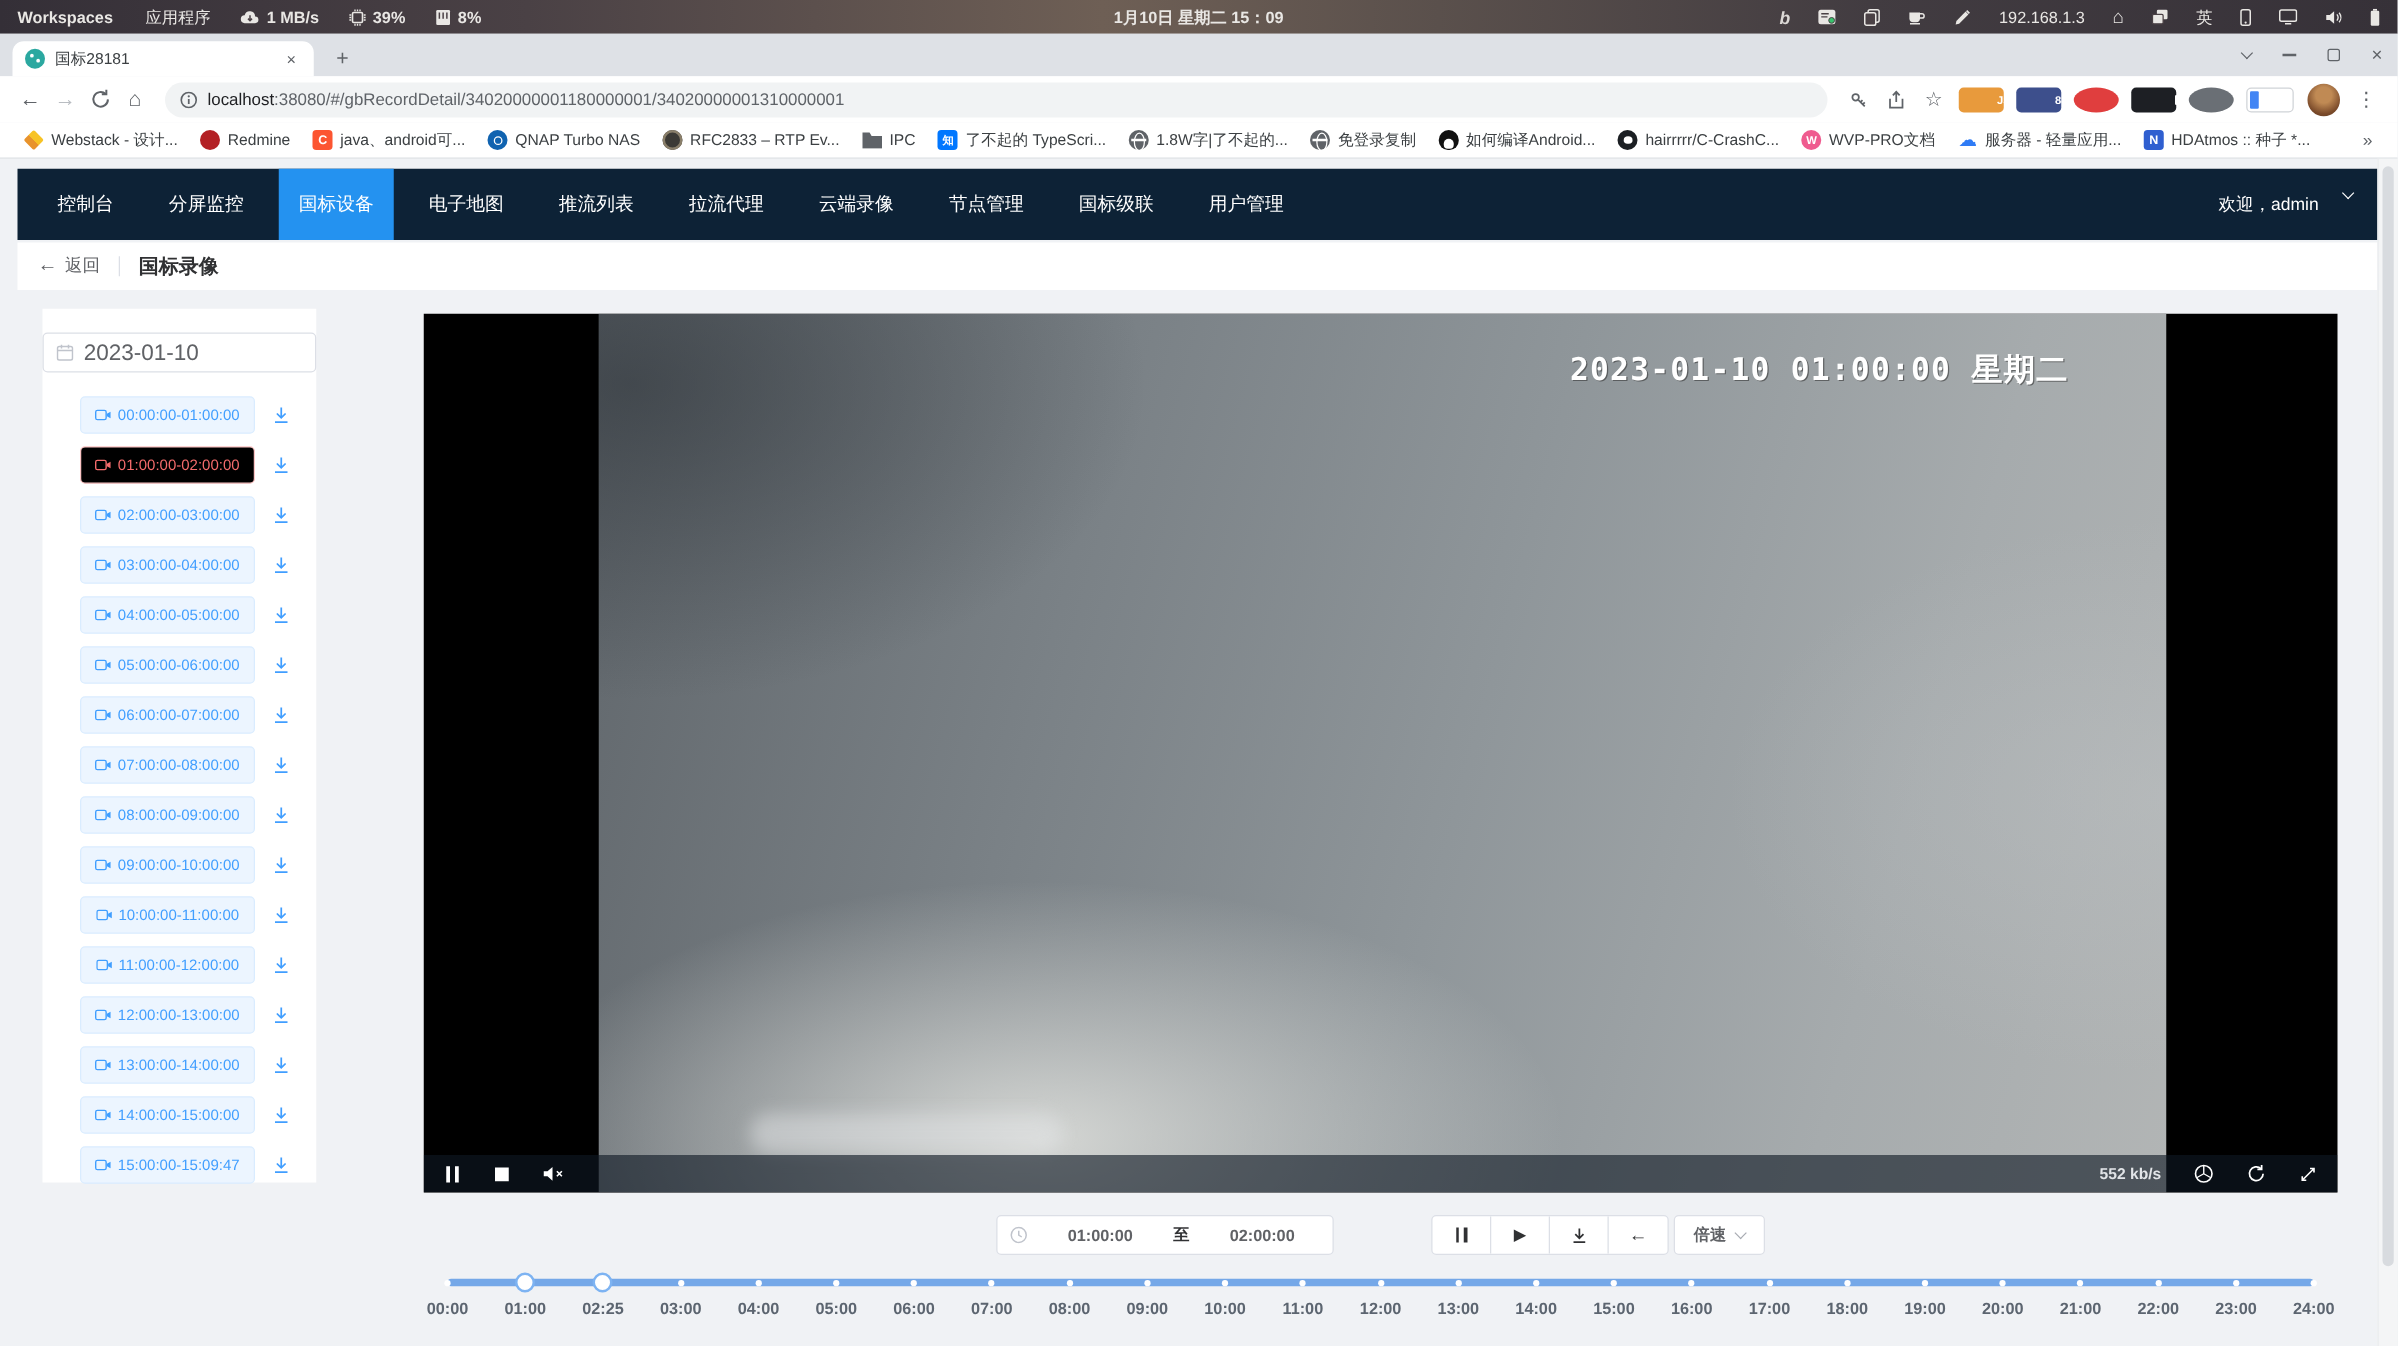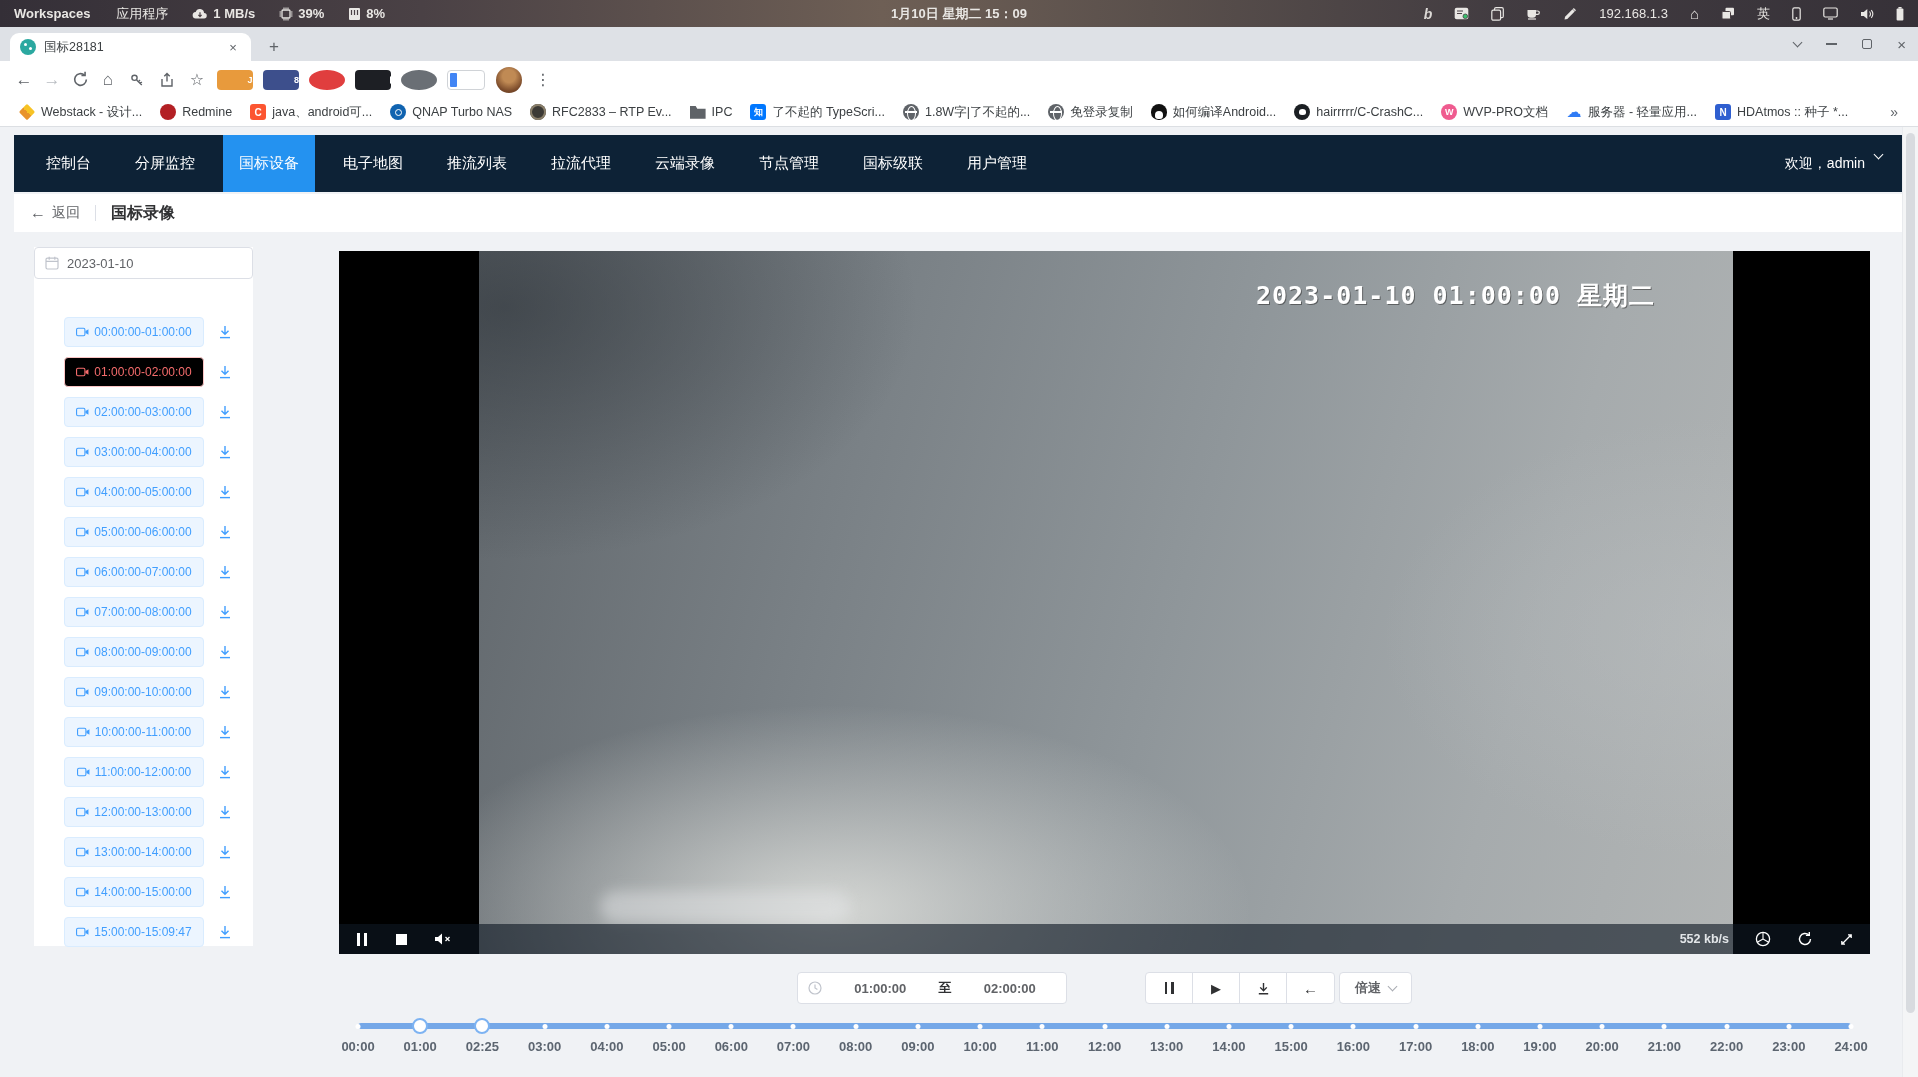--- a/index.html
+++ b/index.html
@@ -86,34 +86,34 @@
 .bi-wvp{background:#ef5b8f;border-radius:50%;font-size:9px;}
 .bi-tcloud{background:transparent;color:#2f7bf5;font-size:15px;font-weight:400;}
 .bi-tcloud::after{content:"\2601";}
 .bi-notion{background:#2f5fd0;}
 .bk-overflow{margin-left:auto;padding-right:20px;color:#5f6368;font-size:14px;cursor:pointer;}
 
 .navbar{position:absolute;left:14px;top:135px;width:1888px;height:57px;background:#0d2236;display:flex;align-items:center;
   color:#fff;font-size:15px;padding-left:10px;}
 .nav-item{padding:0 16px;margin:0 6px;height:57px;display:flex;align-items:center;cursor:pointer;}
 .nav-item.active{background:#2492f0;}
-.nav-welcome{margin-left:auto;margin-right:20px;display:flex;gap:10px;font-size:14px;cursor:pointer;}
+.nav-welcome{margin-left:auto;margin-right:20px;display:flex;gap:20px;font-size:14px;cursor:pointer;}
 .chev{width:7px;height:7px;border-right:1.5px solid currentColor;border-bottom:1.5px solid currentColor;
   transform:rotate(45deg);margin-top:-4px;}
 
 .titlebar{position:absolute;left:14px;top:194px;width:1888px;height:38px;background:#fff;display:flex;align-items:center;
   font-size:14px;color:#606266;}
 .back-btn{display:flex;align-items:center;gap:6px;margin-left:16px;cursor:pointer;}
 .back-arrow{font-size:16px;}
 .tdivider{width:1px;height:16px;background:#dcdfe6;margin:0 15px;}
 .page-title{font-size:16px;font-weight:700;color:#303133;}
 
 .sidecard{position:absolute;left:34px;top:247px;width:219px;height:699px;background:#fff;}
-.dateinput{position:absolute;left:0;top:0;width:219px;height:32px;border:1px solid #dcdfe6;border-radius:4px;
-  background:#fff;display:flex;align-items:center;color:#606266;font-size:13px;cursor:pointer;}
+.dateinput{position:absolute;left:0;top:19px;width:219px;height:32px;border:1px solid #dcdfe6;border-radius:4px;
+  background:#fff;display:flex;align-items:center;color:#606266;font-size:18px;cursor:pointer;}
 .cal-ic{margin:0 8px 0 10px;color:#c0c4cc;}
 .reclist{position:absolute;left:0;top:65px;width:219px;}
 .recrow{height:40px;display:flex;align-items:center;padding:0 20px 0 30px;}
 .recpill{width:140px;height:30px;border:1px solid #d9ecff;background:#ecf5ff;color:#409eff;border-radius:4px;
   display:flex;align-items:center;justify-content:center;gap:5px;font-size:12px;cursor:pointer;}
 .recrow.selected .recpill{background:#000000;border-color:#fbc4c4;color:#f56c6c;}
 .recdl{margin-left:auto;color:#409eff;cursor:pointer;}
 
 .main{position:absolute;left:339px;top:251px;width:1721px;height:826px;font-weight:bold;}
 .player{position:absolute;left:0;top:0;width:1531px;height:703px;background:#000;overflow:hidden;}
@@ -280,20 +280,31 @@
 <div class="toolbar">
   <span class="navbtn">←</span>
   <span class="navbtn disabled">→</span>
   <span class="navbtn">
       <svg width="17" height="17" viewBox="0 0 16 16">
         <path d="M13.5 8a5.5 5.5 0 1 1-1.7-4" fill="none" stroke="#5f6368" stroke-width="1.5"></path>
         <path d="M12.3 0.8v3.4H8.9" fill="none" stroke="#5f6368" stroke-width="1.5"></path>
       </svg>
     </span>
   <span class="navbtn">⌂</span>
+  <div class="omnibox">
+    <span>
+        <svg width="14" height="14" viewBox="0 0 14 14">
+          <circle cx="7" cy="7" r="6" fill="none" stroke="#5f6368" stroke-width="1.3"></circle>
+          <path d="M7 6.2v4" stroke="#5f6368" stroke-width="1.4"></path>
+          <circle cx="7" cy="4" r="0.9" fill="#5f6368"></circle>
+        </svg>
+      </span>
+    <span class="url-host">localhost</span>
+      <span class="url-rest">:38080/#/gbRecordDetail/34020000001180000001/34020000001310000001</span>
+  </div>
   <span class="tb-ic">
       <svg width="16" height="16" viewBox="0 0 16 16">
         <circle cx="5.5" cy="5.8" r="2.6" fill="none" stroke="#5f6368" stroke-width="1.4"></circle>
         <path d="M7.6 7.9l5.2 5.2M11.2 11.5l1.6-1.6M9.4 9.7L11 8.1" stroke="#5f6368" stroke-width="1.4" fill="none"></path>
       </svg>
     </span>
   <span class="tb-ic">
       <svg width="16" height="16" viewBox="0 0 16 16">
         <path d="M8 9.5V1.8M5.3 4.3L8 1.5l2.7 2.8" stroke="#5f6368" stroke-width="1.4" fill="none"></path>
         <path d="M3 7v7h10V7" stroke="#5f6368" stroke-width="1.4" fill="none"></path>

